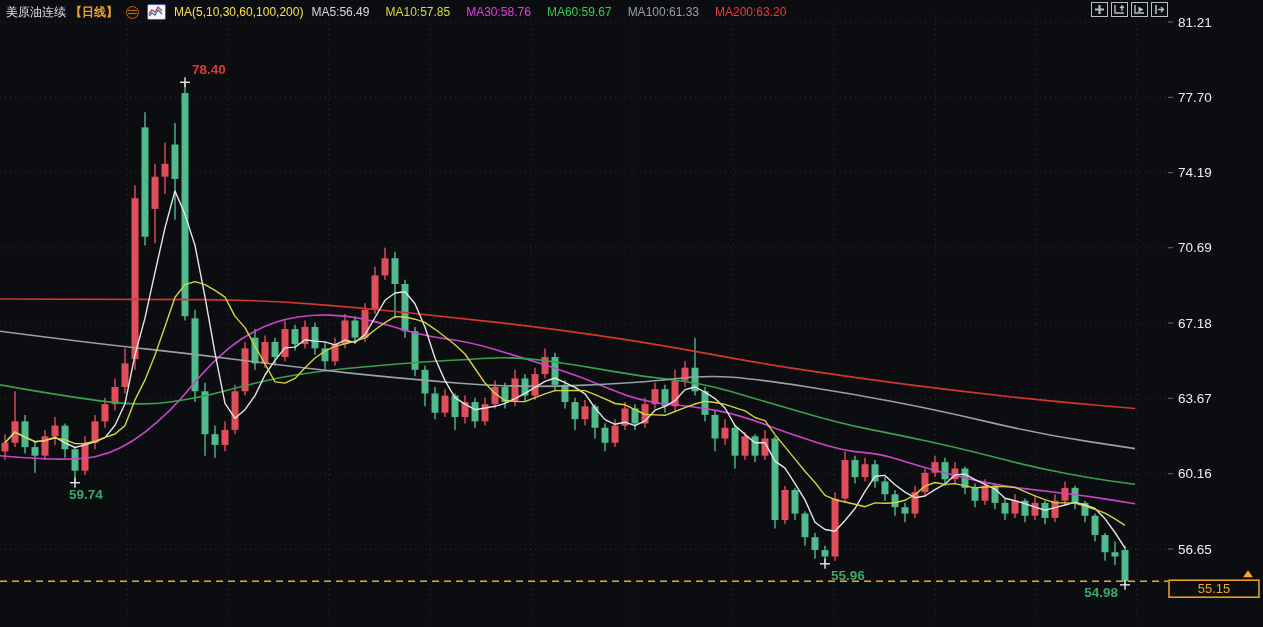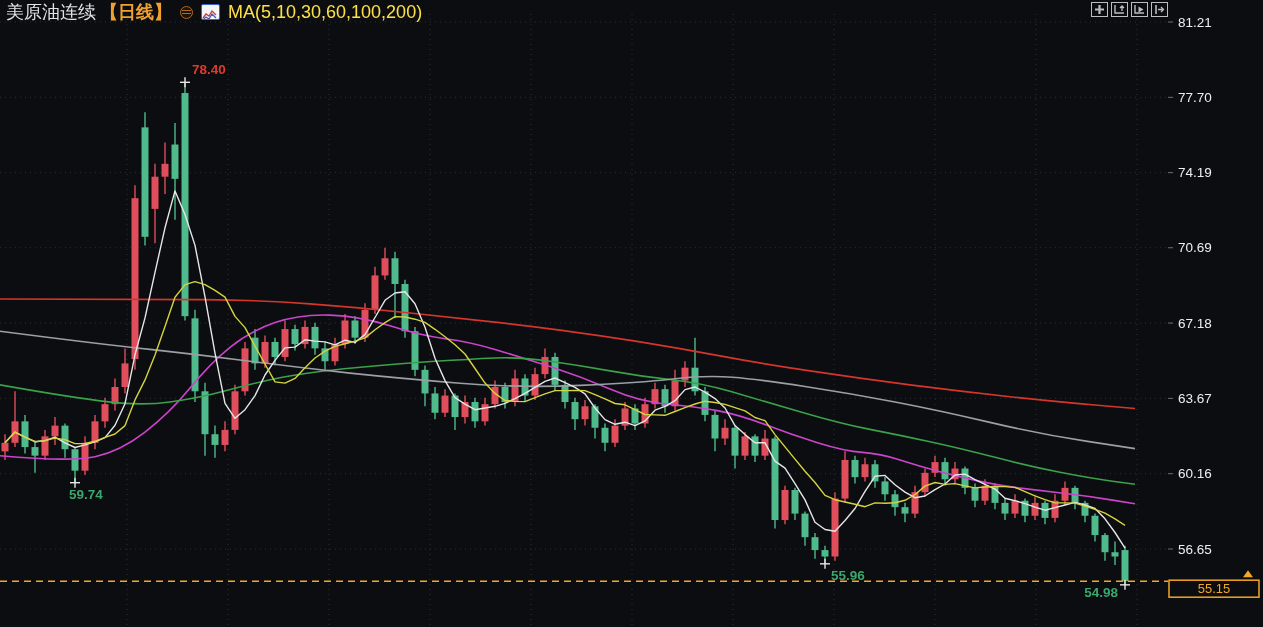--- a/index.html
+++ b/index.html
@@ -1,20 +1,20 @@
 <!DOCTYPE html>
 <html><head>
 <meta charset="utf-8">
 <style>
   html,body{margin:0;padding:0;background:#0c0d10;}
   .app{position:relative;width:1263px;height:627px;background:#0c0d10;overflow:hidden;
        font-family:"Liberation Sans", sans-serif;}
   .chart-layer{position:absolute;left:0;top:0;width:1263px;height:627px;}
   .chart-header{position:absolute;left:6px;top:3px;height:18px;display:flex;align-items:center;
-                gap:8px;font-size:18px;color:#d8d8d8;white-space:nowrap;z-index:5;}
+                gap:8px;font-size:12px;color:#d8d8d8;white-space:nowrap;z-index:5;}
   .chart-header .sym{color:#e2e2e2;}
   .chart-header .period{color:#f0a22e;margin-left:-4px;font-weight:bold;}
   .icon-circle{width:13px;height:13px;border-radius:50%;border:1.5px solid #b06a2a;box-sizing:border-box;
                position:relative;background:#1d1406;}
   .icon-circle:before,.icon-circle:after{content:"";position:absolute;left:1px;right:1px;height:1px;background:#b06a2a;}
   .icon-circle:before{top:3px;} .icon-circle:after{top:6px;}
   .mini-chart{width:17px;height:14px;background:#f4f6fa;border:1px solid #3b62c9;border-radius:2px;
               display:inline-block;position:relative;overflow:hidden;}
   .ma-group{color:#fde047;}
   .ma-vals{display:flex;gap:16px;}
@@ -332,20 +332,28 @@
     <span class="sym">美原油连续</span>
     <span class="period">【日线】</span>
     <span class="icon-circle"></span>
     <span class="mini-chart">
       <svg width="15" height="12" viewBox="0 0 15 12">
         <polyline points="1,9 4,5 7,7 10,2 14,6" fill="none" stroke="#d03a30" stroke-width="1.3"></polyline>
         <polyline points="1,11 4,8 7,10 10,5 14,9" fill="none" stroke="#3b62c9" stroke-width="1.3"></polyline>
       </svg>
     </span>
     <span class="ma-group">MA(5,10,30,60,100,200)</span>
+    <span class="ma-vals" id="ma-vals">
+        <span style="color: rgb(217, 217, 217);">MA5:56.49</span>
+        <span style="color: rgb(214, 216, 56);">MA10:57.85</span>
+        <span style="color: rgb(226, 62, 226);">MA30:58.76</span>
+        <span style="color: rgb(53, 201, 79);">MA60:59.67</span>
+        <span style="color: rgb(154, 160, 166);">MA100:61.33</span>
+        <span style="color: rgb(239, 59, 48);">MA200:63.20</span>
+      </span>
   </div>
 
   <div class="toolbar">
     <span class="tbtn">
       <svg width="17" height="15" viewBox="0 0 17 15">
           <rect x="0.5" y="0.5" width="16" height="14" fill="none" stroke="#b9bec4"></rect>
           <path d="M8.5 3v9 M4 7.5h9" stroke="#b9bec4" stroke-width="2.2" fill="none"></path>
         </svg>
     </span>
     <span class="tbtn">

